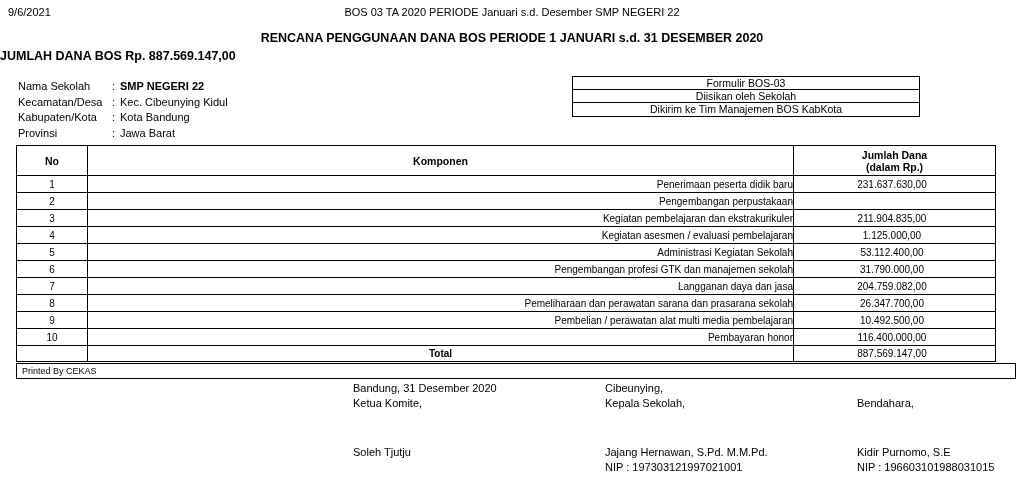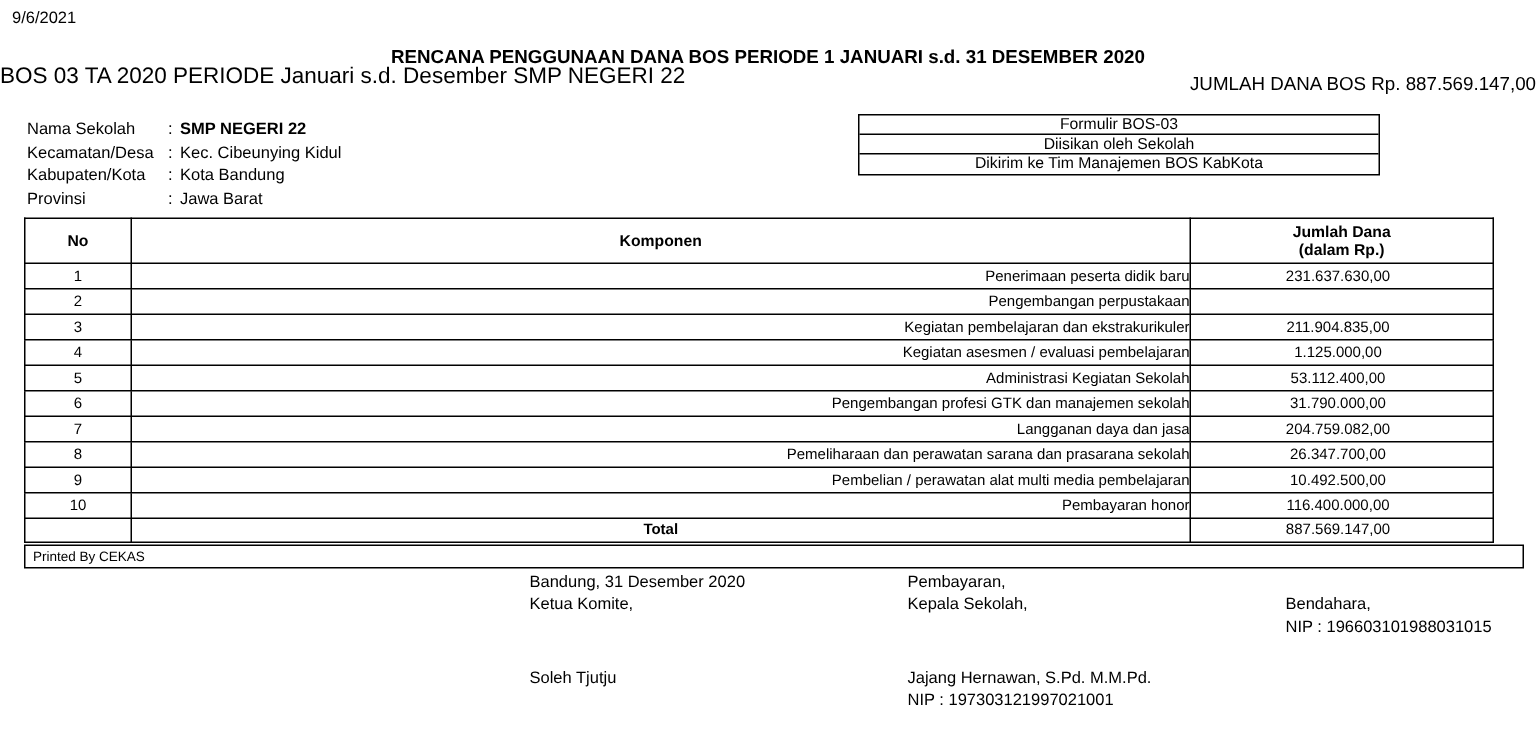--- a/index.html
+++ b/index.html
@@ -8,25 +8,25 @@
     background: #ffffff;
     color: #000000;
     font-family: "Liberation Sans", sans-serif;
     position: relative;
     overflow: hidden;
   }
   .abs { position: absolute; }
 
   
   .print-date { top: 6px; left: 8px; font-size: 11px; }
-  .print-header { top: 6px; left: 0; width: 100%; text-align: left; font-size: 15px; margin-top: 36px; }
+  .print-header { top: 6px; left: 0; width: 100%; text-align: center; font-size: 11px; }
 
   
   .doc-title    { top: 31px; left: 0; width: 100%; text-align: center; font-size: 12.5px; font-weight: bold; }
-  .doc-subtitle { top: 49px; left: 0; width: 100%; text-align: right; font-size: 12.5px; font-weight: normal; }
+  .doc-subtitle { top: 49px; left: 0; width: 100%; text-align: left; font-size: 12.5px; font-weight: bold; }
 
   
   .school-info { top: 79px; left: 18px; font-size: 11px; }
   .info-row { height: 15.5px; line-height: 15.5px; white-space: nowrap; }
   .info-label { display: inline-block; width: 94px; }
   .info-colon { display: inline-block; width: 8px; }
   .info-value-bold { font-weight: bold; }
 
   
   .form-box { top: 76px; left: 572px; width: 348px; border: 1px solid #000; }
@@ -164,23 +164,24 @@
 </div>
 
 <div class="abs sig-block sig-left">
   <div class="sig-line">Bandung, 31 Desember 2020</div>
   <div class="sig-line">Ketua Komite,</div>
   <div class="sig-line sig-name">Soleh Tjutju</div>
   <div class="sig-line"></div>
 </div>
 
 <div class="abs sig-block sig-middle">
-  <div class="sig-line">Pembayaran,</div>
+  <div class="sig-line">Cibeunying,</div>
   <div class="sig-line">Kepala Sekolah,</div>
   <div class="sig-line sig-name">Jajang Hernawan, S.Pd. M.M.Pd.</div>
   <div class="sig-line">NIP : 197303121997021001</div>
 </div>
 
 <div class="abs sig-block sig-right">
   <div class="sig-line"></div>
   <div class="sig-line">Bendahara,</div>
+  <div class="sig-line sig-name">Kidir Purnomo, S.E</div>
   <div class="sig-line">NIP : 196603101988031015</div>
 </div>
 
 </body></html>

